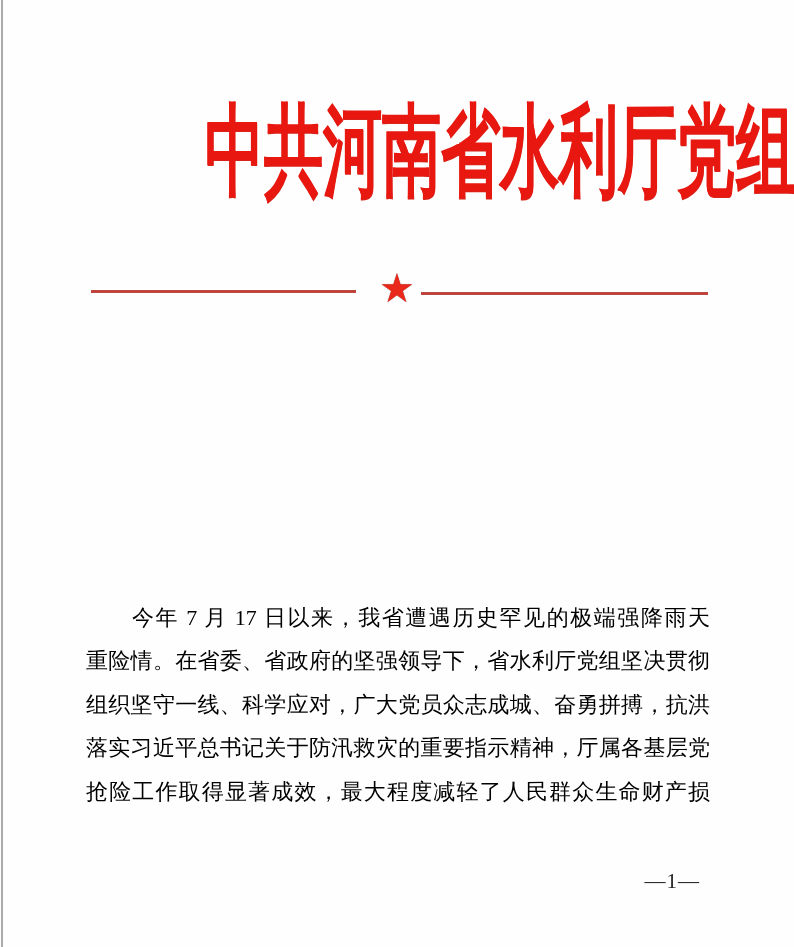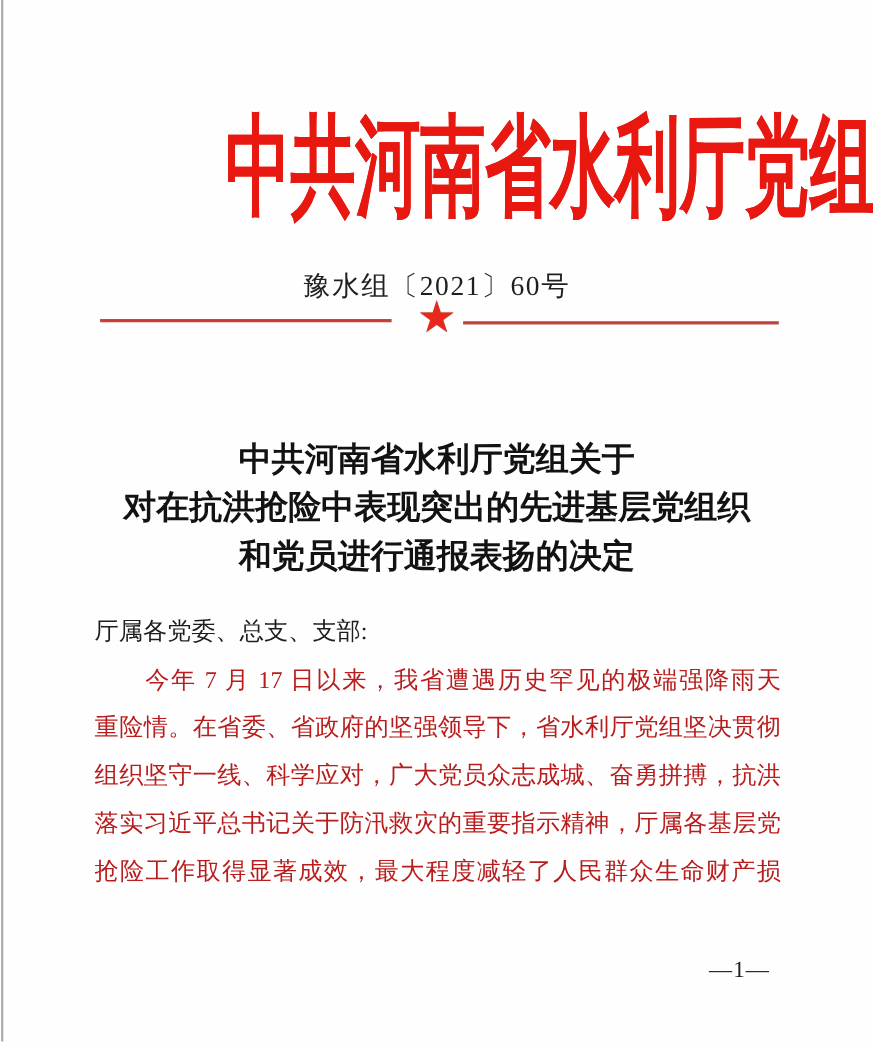--- a/index.html
+++ b/index.html
@@ -73,21 +73,21 @@
   .salutation {
     position: absolute; left: 86px; top: 552px;
     width: 624px;
     font-size: 22px;
     line-height: 44px;
     color: #1d1d1d;
   }
   .body-block {
     position: absolute; left: 86px; top: 596px;
     width: 624px;
-    color: #b91c1c;
+    color: #000000;
   }
   .body-line {
     font-size: 22px;
     line-height: 43.4px;
     text-align: justify;
     text-align-last: justify;
     white-space: nowrap;
   }
   .body-line.indent { padding-left: 46px; }
   .page-number {
@@ -101,33 +101,26 @@
 <body>
 
 <div class="page">
 
   <div class="scan-edge"></div>
 
   <div class="org-header">
     <span class="org-title">中共河南省水利厅党组</span>
   </div>
 
-  <div class="doc-number">豫水组〔2021〕60号</div>
 
   <div class="divider-line divider-left"></div>
   <div class="divider-star">★</div>
   <div class="divider-line divider-right"></div>
 
-  <div class="doc-title">
-    <div>中共河南省水利厅党组关于</div>
-    <div>对在抗洪抢险中表现突出的先进基层党组织</div>
-    <div>和党员进行通报表扬的决定</div>
-  </div>
 
-  <div class="salutation">厅属各党委、总支、支部:</div>
 
   <div class="body-block">
     <div class="body-line indent">今年 7 月 17 日以来，我省遭遇历史罕见的极端强降雨天</div>
     <div class="body-line">重险情。在省委、省政府的坚强领导下，省水利厅党组坚决贯彻</div>
     <div class="body-line">组织坚守一线、科学应对，广大党员众志成城、奋勇拼搏，抗洪</div>
     <div class="body-line">落实习近平总书记关于防汛救灾的重要指示精神，厅属各基层党</div>
     <div class="body-line">抢险工作取得显著成效，最大程度减轻了人民群众生命财产损</div>
   </div>
 
   <div class="page-number">—1—</div>

